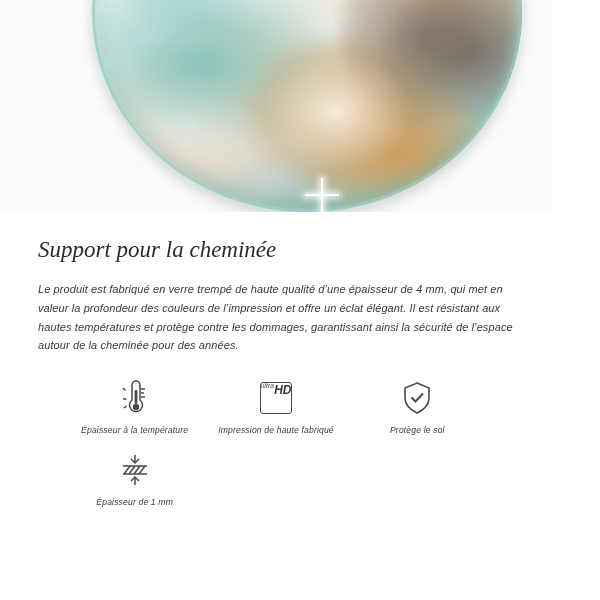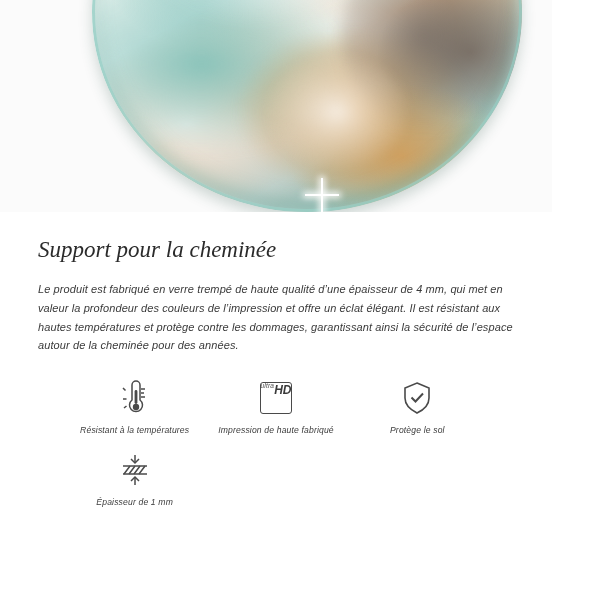--- a/index.html
+++ b/index.html
@@ -230,21 +230,21 @@
       <div class="feature">
         <div class="feature-icon">
           <svg width="34" height="38" viewBox="0 0 34 38" fill="none" stroke="#4a4a4a" stroke-width="1.5">
             <path d="M14 6 a4 4 0 0 1 8 0 v15 a6.5 6.5 0 1 1 -8 0 z"></path>
             <circle cx="18" cy="28" r="3.2" fill="#4a4a4a" stroke="none"></circle>
             <rect x="16.6" y="11" width="2.8" height="14" rx="1.4" fill="#4a4a4a" stroke="none"></rect>
             <path d="M23 10 h4 M23 14 h3 M23 18 h4"></path>
             <path d="M5 9 l2.5 2.5 M5 20 h3.5 M6 29 l2.5 -2"></path>
           </svg>
         </div>
-        <div class="feature-label">Résistant à la températures</div>
+        <div class="feature-label">Épaisseur à la température</div>
       </div>
 
       <div class="feature">
         <div class="feature-icon">
           <div class="hd-badge">
             <span class="u">ultra</span>
             <span class="hd">HD</span>
           </div>
         </div>
         <div class="feature-label">Impression de haute fabriqué</div>

